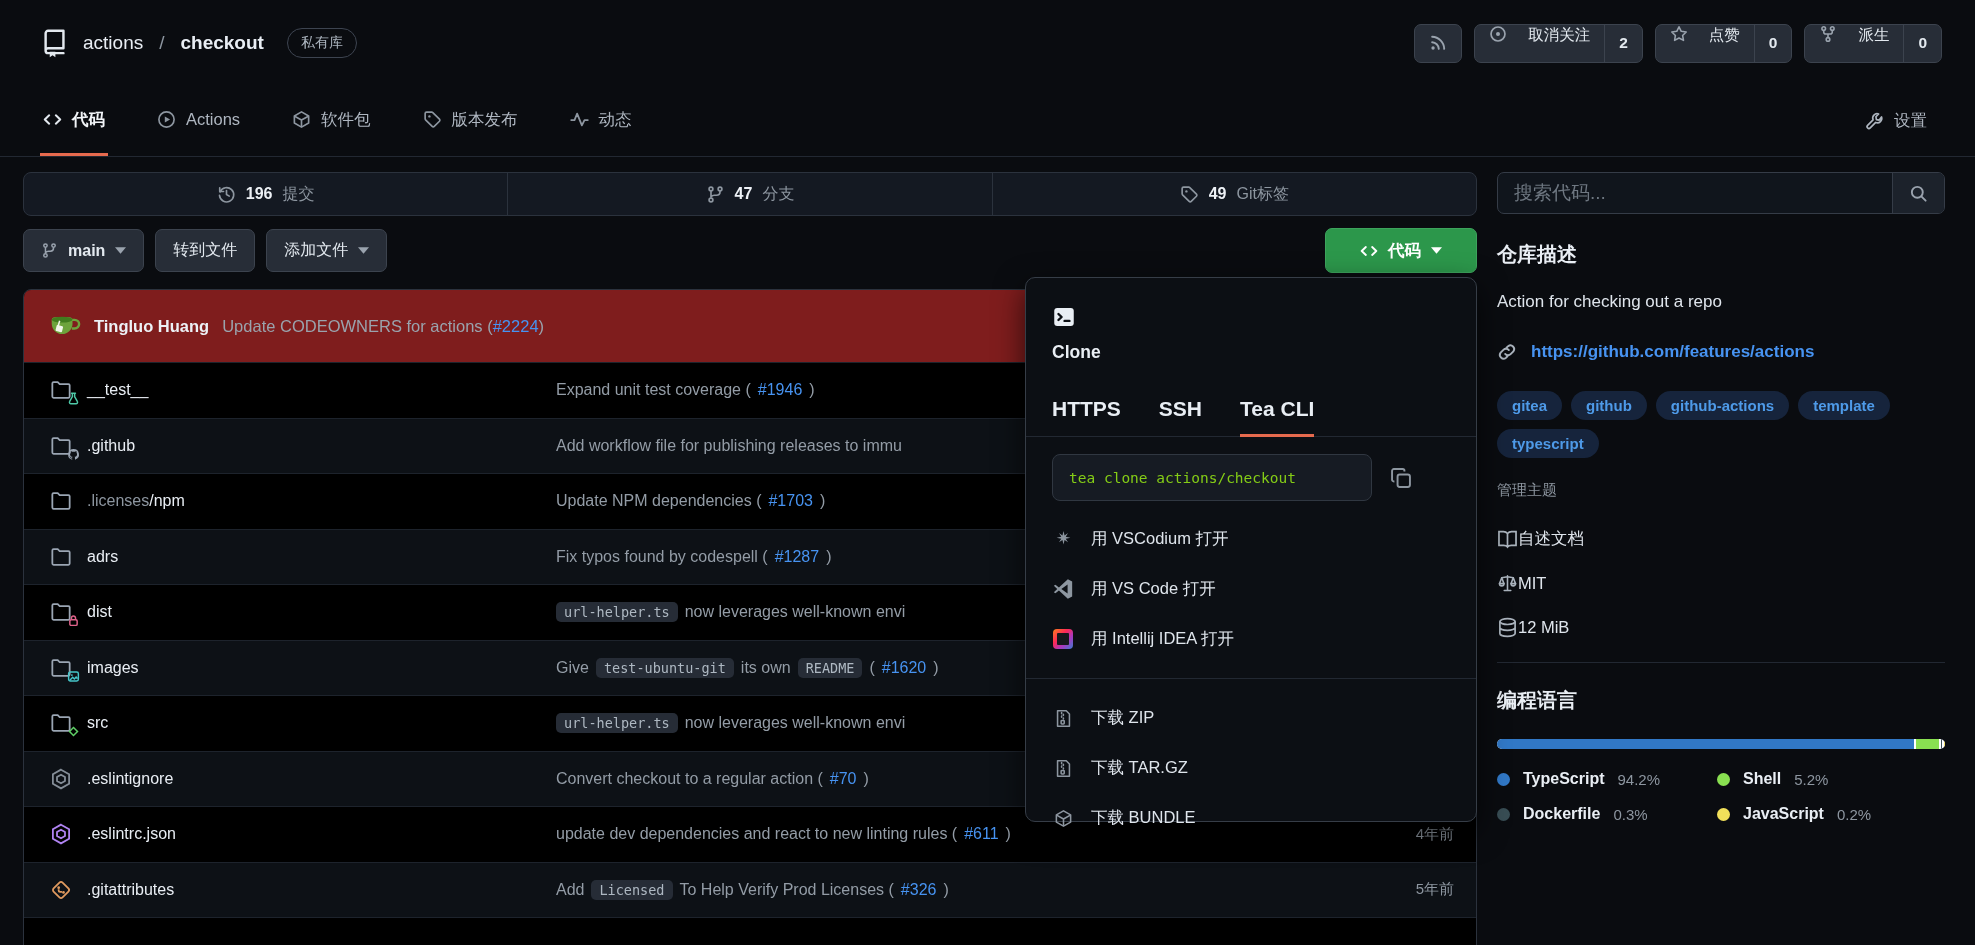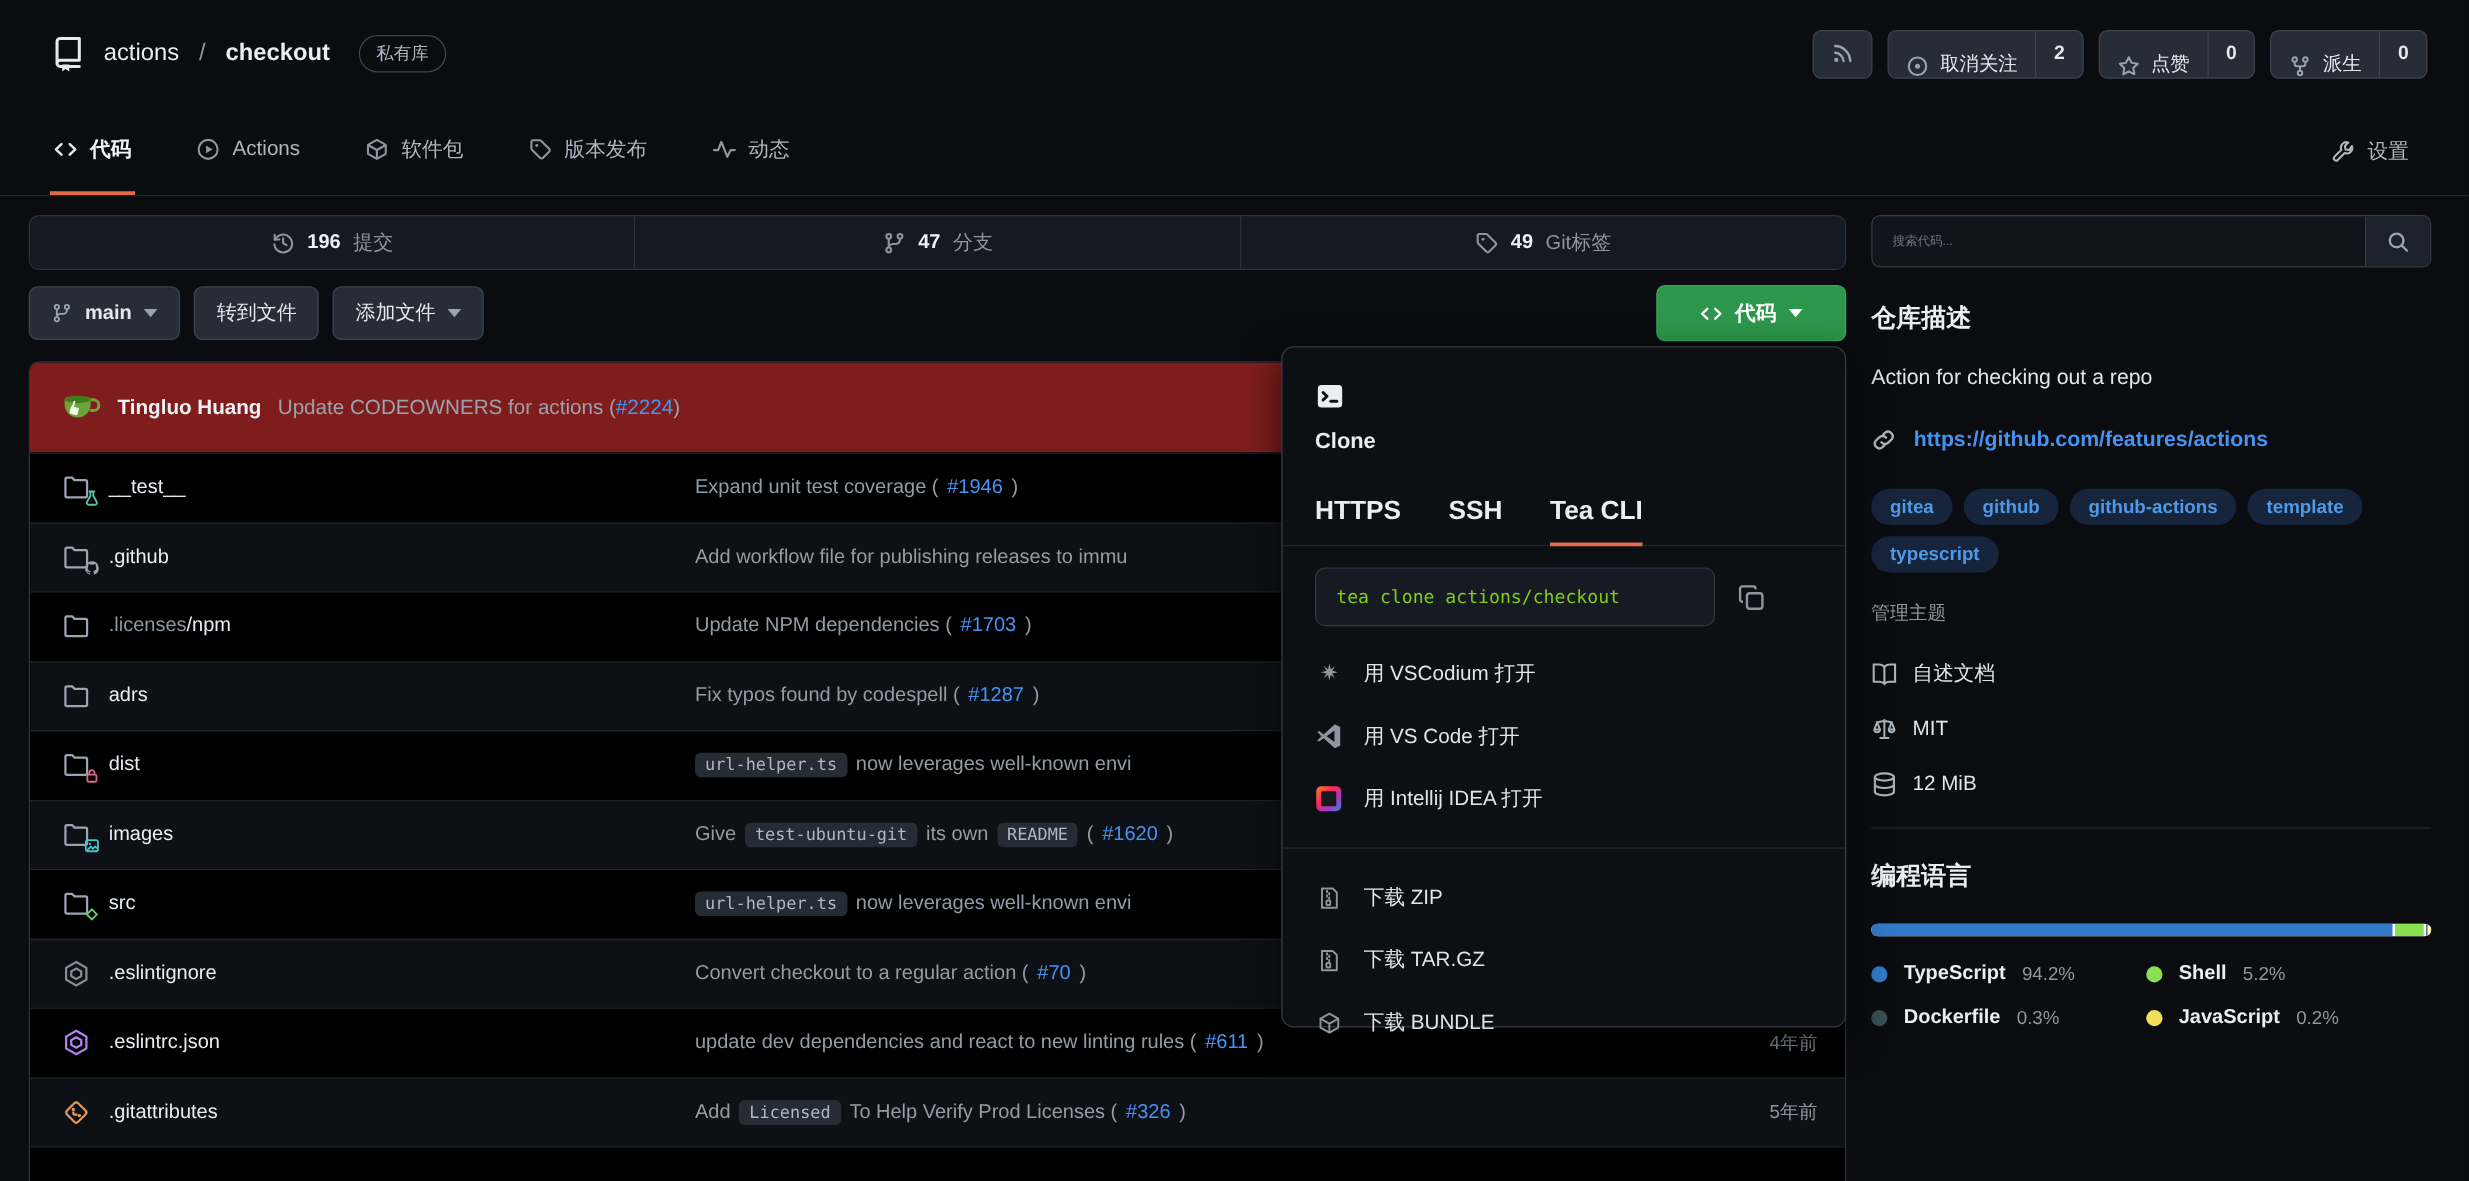--- a/index.html
+++ b/index.html
@@ -9,21 +9,21 @@
 
   
   .header { position:absolute; top:0; left:0; right:0; height:86px; display:flex; align-items:center; padding:0 33px 0 40px; }
   .repo-title { display:flex; align-items:center; gap:13px; font-size:19px; }
   .repo-icon { color:#e3e9ef; }
   .repo-sep { color:#8d96a0; margin:0 3px; }
   .repo-name { font-weight:700; }
   .badge-private { border:1px solid #3d4450; color:#adb6c0; border-radius:16px; padding:5px 13px; font-size:14px; margin-left:10px; }
   .header-actions { margin-left:auto; display:flex; gap:12px; align-items:center; }
   .hbtn { display:flex; align-items:center; height:39px; background:#272d37; border:1px solid #3c434e; border-radius:7px; color:#e3e9ef; font-size:15.5px; cursor:pointer; }
-  .hbtn .part-main { display:flex; align-items:flex-end; gap:9px; padding:0 14px; height:100%; }
+  .hbtn .part-main { display:flex; align-items:flex-start; gap:21px; padding:0 14px; height:100%; }
   .hbtn .part-count { display:flex; align-items:center; padding:0 14px; border-left:1px solid #3c434e; font-weight:700; height:100%; }
   .hbtn.icon-only { width:48px; justify-content:center; }
   .hbtn .ic { color:#9aa3ae; }
 
   
   .tabbar { position:absolute; top:86px; left:0; right:0; height:71px; border-bottom:1px solid #222832; display:flex; padding:0 48px 0 40px; }
   .tabs { display:flex; gap:46px; }
   .tab { display:flex; align-items:center; gap:10px; font-size:16.5px; color:#aeb6c0; padding:0 3px; border-bottom:3px solid transparent; cursor:pointer; }
   .tab .ic { color:#8d96a0; }
   .tab.active { color:#f2f5f8; font-weight:700; border-bottom-color:#e66a4e; }
@@ -73,33 +73,33 @@
   .dd-items { margin-top:13px; }
   .dd-item { height:50px; display:flex; align-items:center; gap:17px; padding:0 26px; font-size:16.5px; color:#dfe5ec; cursor:pointer; }
   .dd-item .oicon { width:22px; display:flex; justify-content:center; color:#8d96a0; flex-shrink:0; }
   .dd-sep { border-top:1px solid #222832; margin:14px 0; }
   .ij { width:20px; height:20px; border-radius:4px; background:linear-gradient(135deg,#fc801d 0%,#fe2857 38%,#a839c0 66%,#3c7dd2 100%); position:relative; }
   .ij::after { content:""; position:absolute; left:4px; top:4px; width:12px; height:12px; background:#16181d; border-radius:1px; }
 
   
   .sidebar { position:absolute; left:1497px; top:172px; width:448px; font-size:16px; }
   .search-row { display:flex; height:42px; border:1px solid #353c47; border-radius:7px; overflow:hidden; background:#10151c; }
-  .search-input { flex:1; background:transparent; border:none; outline:none; color:#86efac; font-size:10px; padding:0 16px; font-family:inherit; }
+  .search-input { flex:1; background:transparent; border:none; outline:none; color:#86efac; font-size:19px; padding:0 16px; font-family:inherit; }
   .search-input::placeholder { color:#6e7781; }
   .search-btn { width:52px; border-left:1px solid #353c47; background:#1c222b; display:flex; align-items:center; justify-content:center; color:#9aa3ae; border-right:none; border-top:none; border-bottom:none; cursor:pointer; }
   .sb-h { font-size:20px; font-weight:700; margin-top:27px; }
   .sb-desc { margin-top:21px; font-size:17px; color:#dfe5ec; line-height:26px; }
   .sb-link { margin-top:27px; display:flex; gap:14px; align-items:center; }
   .sb-link a { color:#4793f1; font-weight:600; font-size:17px; }
   .sb-link .ic { color:#aab3bd; }
   .topics { margin-top:29px; display:flex; flex-wrap:wrap; gap:9px; }
   .topic { background:#16243c; color:#4e9ae8; border-radius:16px; padding:6px 15px; font-size:15px; font-weight:600; cursor:pointer; }
   .manage { margin-top:23px; color:#8d96a0; font-size:15px; cursor:pointer; display:inline-block; }
   .sb-meta { margin-top:17px; }
-  .meta-row { height:44px; display:flex; align-items:center; gap:12px; color:#dfe5ec; font-size:16.5px; }
+  .meta-row { height:44px; display:flex; align-items:center; gap:0; color:#dfe5ec; font-size:16.5px; }
   .meta-row .ic { color:#aab3bd; }
   .sb-div { border-top:1px solid #222832; margin-top:13px; }
   .langs-h { font-size:20px; font-weight:700; margin-top:24px; }
   .lang-bar { margin-top:25px; height:10px; border-radius:5px; background:#ffffff; display:flex; gap:2px; overflow:hidden; cursor:pointer; }
   .lang-seg { height:100%; }
   .lang-legend { margin-top:21px; display:grid; grid-template-columns:220px 1fr; row-gap:17px; }
   .lang-item { display:flex; align-items:center; gap:13px; }
   .lang-dot { width:13px; height:13px; border-radius:50%; flex-shrink:0; }
   .lang-name { font-weight:700; color:#e9eef4; }
   .lang-pct { color:#8d96a0; font-size:15px; }

